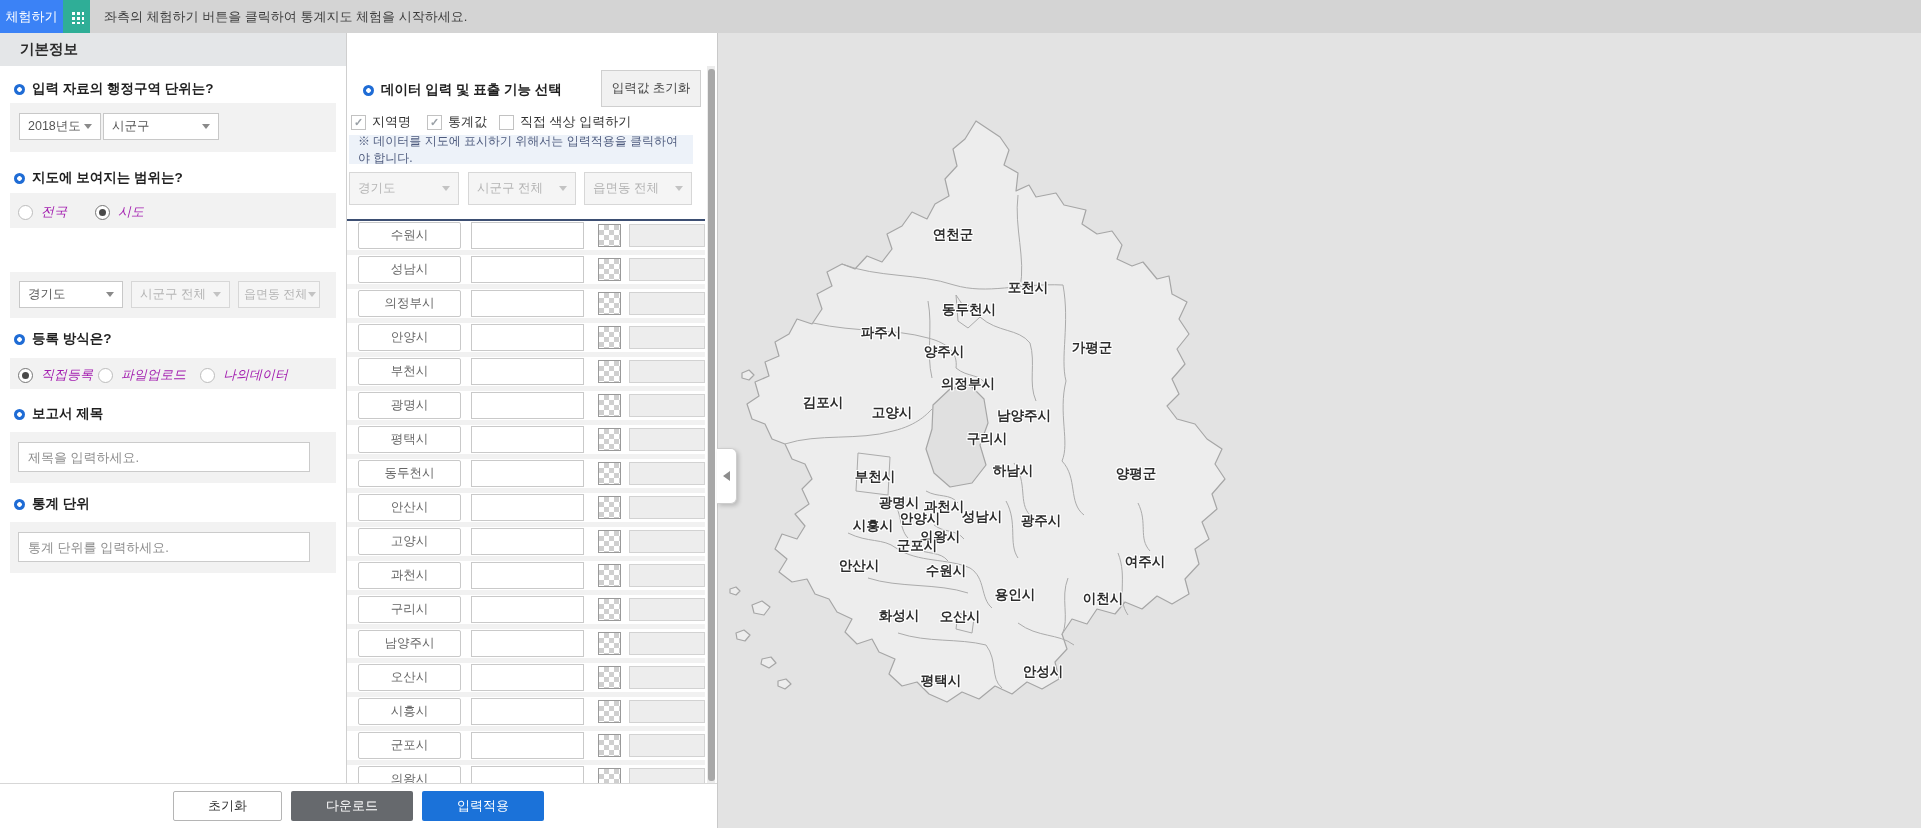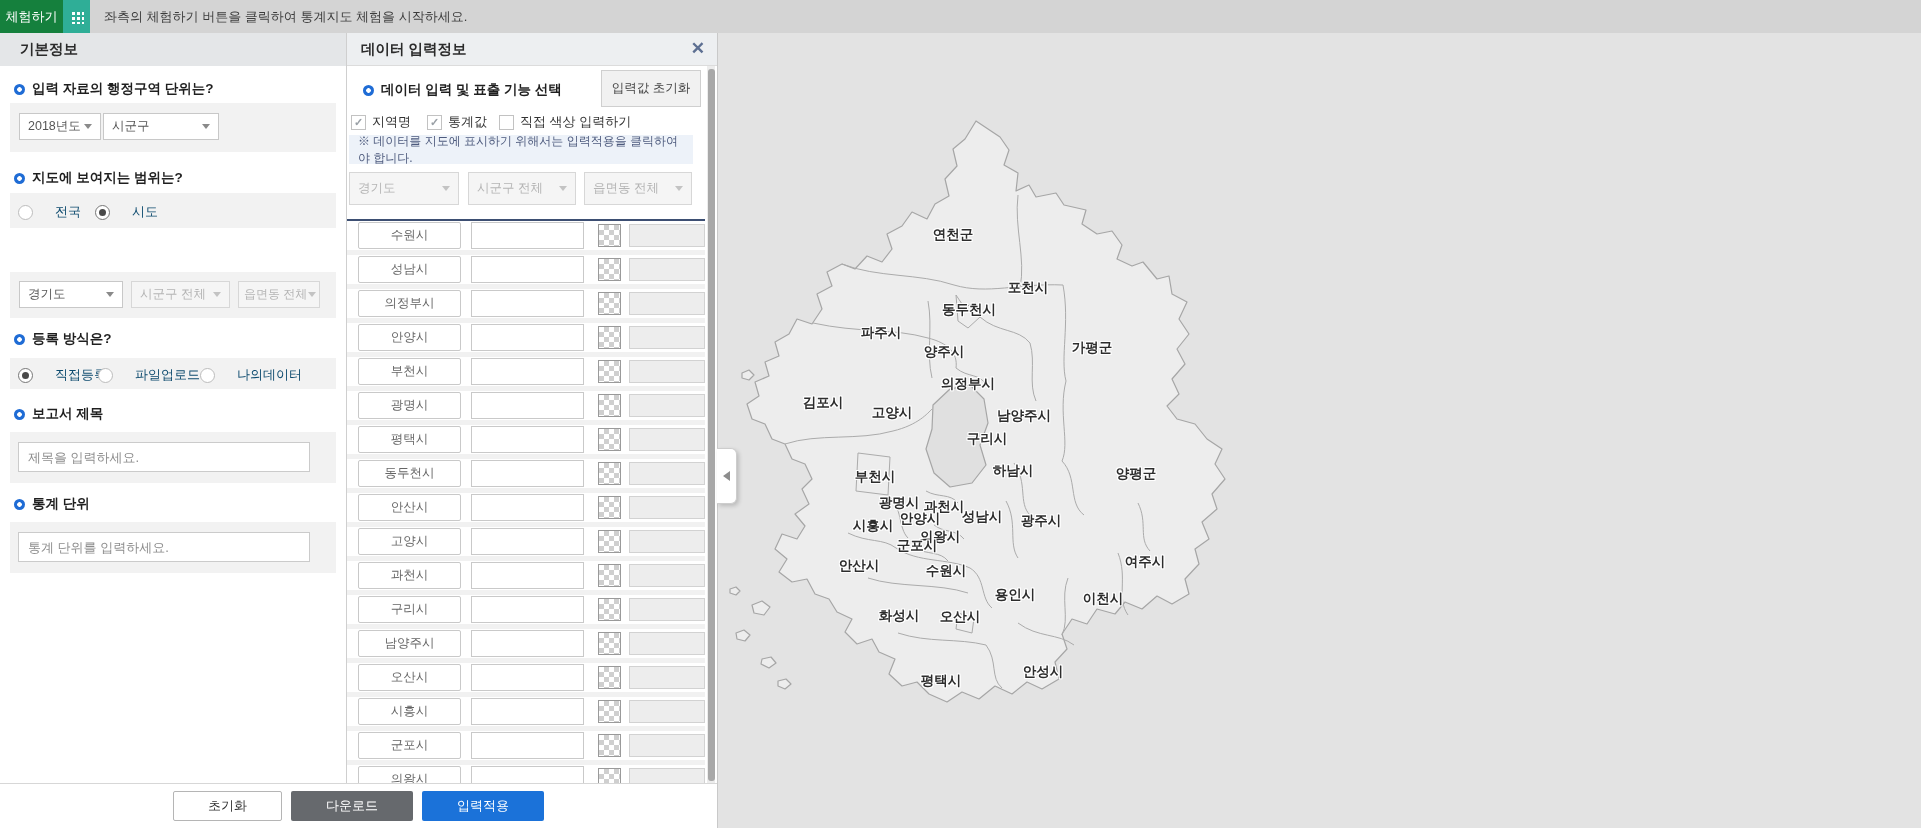--- a/index.html
+++ b/index.html
@@ -2,34 +2,34 @@
 <html><head>
 <meta charset="utf-8">
 <style>
   * { margin:0; padding:0; box-sizing:border-box; }
   html,body { background:#fff; }
   body { font-family:"Liberation Sans", sans-serif; }
   #app { position:relative; width:1921px; height:828px; background:#fff; overflow:hidden; }
 
   
   .topbar { position:absolute; left:0; top:0; width:1921px; height:33px; background:#d4d4d4; display:flex; align-items:stretch; }
-  .cta-btn { width:63px; background:#15803d; color:#fff; font-size:13px; border:none; display:flex; align-items:center; justify-content:center; cursor:pointer; }
+  .cta-btn { width:63px; background:#3b82f6; color:#fff; font-size:13px; border:none; display:flex; align-items:center; justify-content:center; cursor:pointer; }
   .cta-grid { width:27px; background:#2fae97; display:flex; align-items:center; justify-content:center; cursor:pointer; }
   .grid-dots { width:14px; height:14px; background-image:radial-gradient(#ffffff 1.6px, transparent 1.8px); background-size:5px 5px; background-position:1px 1px; }
   .topbar-msg { align-self:center; margin-left:14px; font-size:13px; color:#3c3c3c; }
 
   
   .q-label { position:absolute; display:flex; align-items:center; gap:7px; font-size:13.5px; font-weight:bold; color:#1f1f1f; }
   .bullet { width:11px; height:11px; border-radius:50%; background:radial-gradient(circle at 50% 50%, #ffffff 0 2px, #1f6cd5 2.6px); flex:0 0 auto; }
   .band { position:absolute; background:#f2f2f2; }
   .dd { position:absolute; height:27px; background:#fff; border:1px solid #c8c8c8; display:flex; align-items:center; padding:0 8px; font-size:12.5px; color:#555; cursor:pointer; }
   .dd .arrow { margin-left:auto; width:0; height:0; border-left:4.5px solid transparent; border-right:4.5px solid transparent; border-top:5px solid #8a8a8a; }
   .dd.disabled { background:#f5f5f5; color:#b5b5b5; border-color:#d7d7d7; cursor:default; }
   .dd.disabled .arrow { border-top-color:#c3c3c3; }
-  .radio { display:flex; align-items:center; gap:22px; font-size:13px; color:#0c4a6e; cursor:pointer; position:absolute; }
+  .radio { display:flex; align-items:center; gap:8px; font-size:13px; color:#a21caf; cursor:pointer; position:absolute;font-style:italic; }
   .radio .dot { width:15px; height:15px; border-radius:50%; border:1px solid #bcbcbc; background:#fff; position:relative; flex:0 0 auto; }
   .radio.on .dot { border-color:#777; }
   .radio.on .dot::after { content:""; position:absolute; left:3px; top:3px; width:7px; height:7px; border-radius:50%; background:#4a4a4a; }
   .cb { display:flex; align-items:center; gap:6px; font-size:13px; color:#333; cursor:pointer; position:absolute; }
   .cb .box { width:15px; height:15px; border:1px solid #c2c2c2; background:#fff; display:flex; align-items:center; justify-content:center; font-size:11px; color:#9aa0a6; font-weight:bold; flex:0 0 auto; }
   .cb.on .box::after { content:"\2713"; }
   .txt-input { position:absolute; height:30px; border:1px solid #cbcbcb; background:#fff; font-size:13px; color:#ef4444; padding:0 9px; font-family:"Liberation Sans", sans-serif; }
   .txt-input::placeholder { color:#8d8d8d; }
 
   
@@ -169,24 +169,20 @@
     <div class="q-label" style="left:14px; top:462px;">
       <span class="bullet"></span>
       <span>통계 단위</span>
     </div>
     <div class="band" style="left:10px; top:489px; width:326px; height:51px;">
       <input class="txt-input" style="left: 8px; top: 10px; width: 292px;" placeholder="통계 단위를 입력하세요.">
     </div>
   </div>
 
   <div class="midpanel">
-    <div class="panel-header">
-      <span>데이터 입력정보</span>
-      <span class="close-x">✕</span>
-    </div>
 
     <div class="q-label" style="left:16px; top:48px;">
       <span class="bullet"></span>
       <span>데이터 입력 및 표출 기능 선택</span>
     </div>
     <button class="reset-btn">입력값 초기화</button>
 
     <label class="cb on" style="left:4px; top:80px;">
       <span class="box"></span>
       <span>지역명</span>

